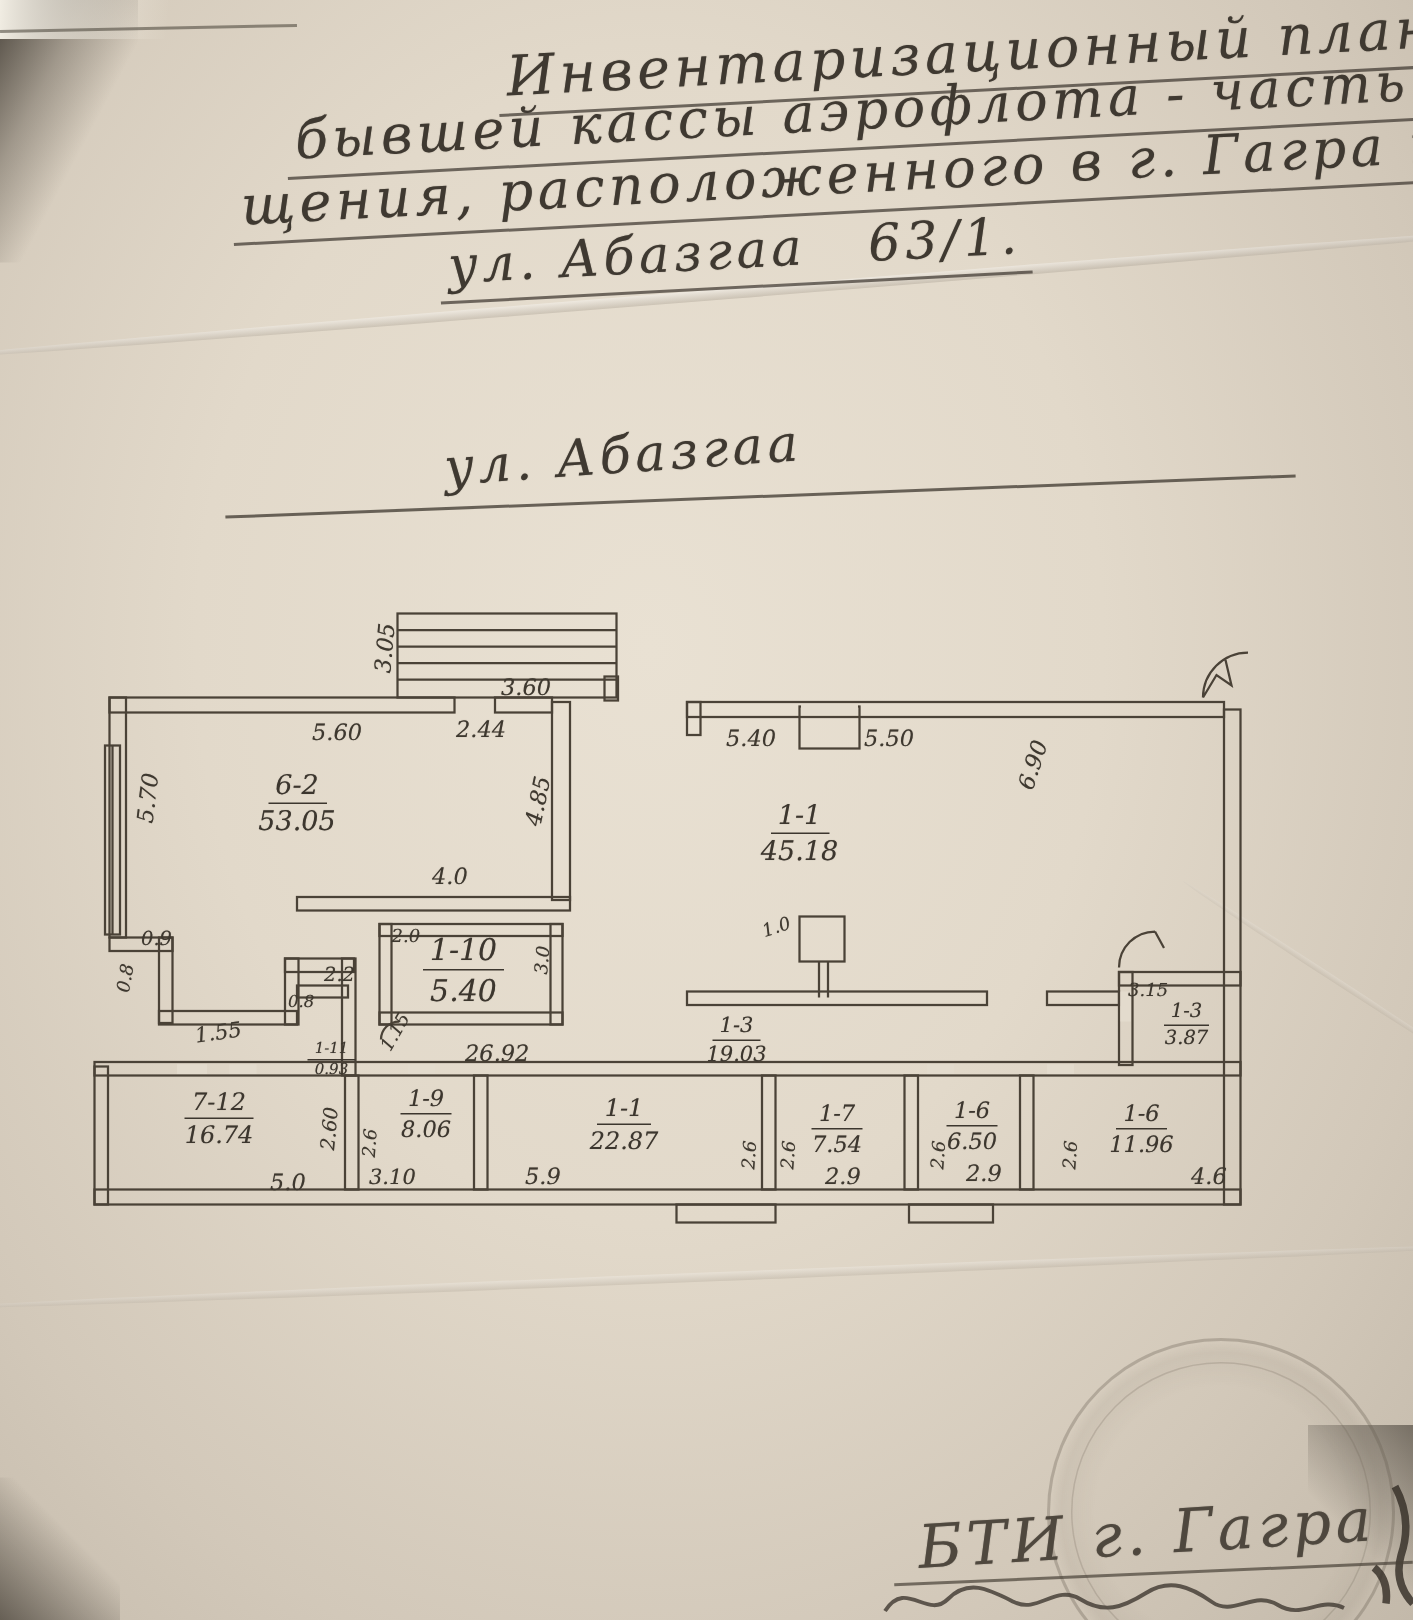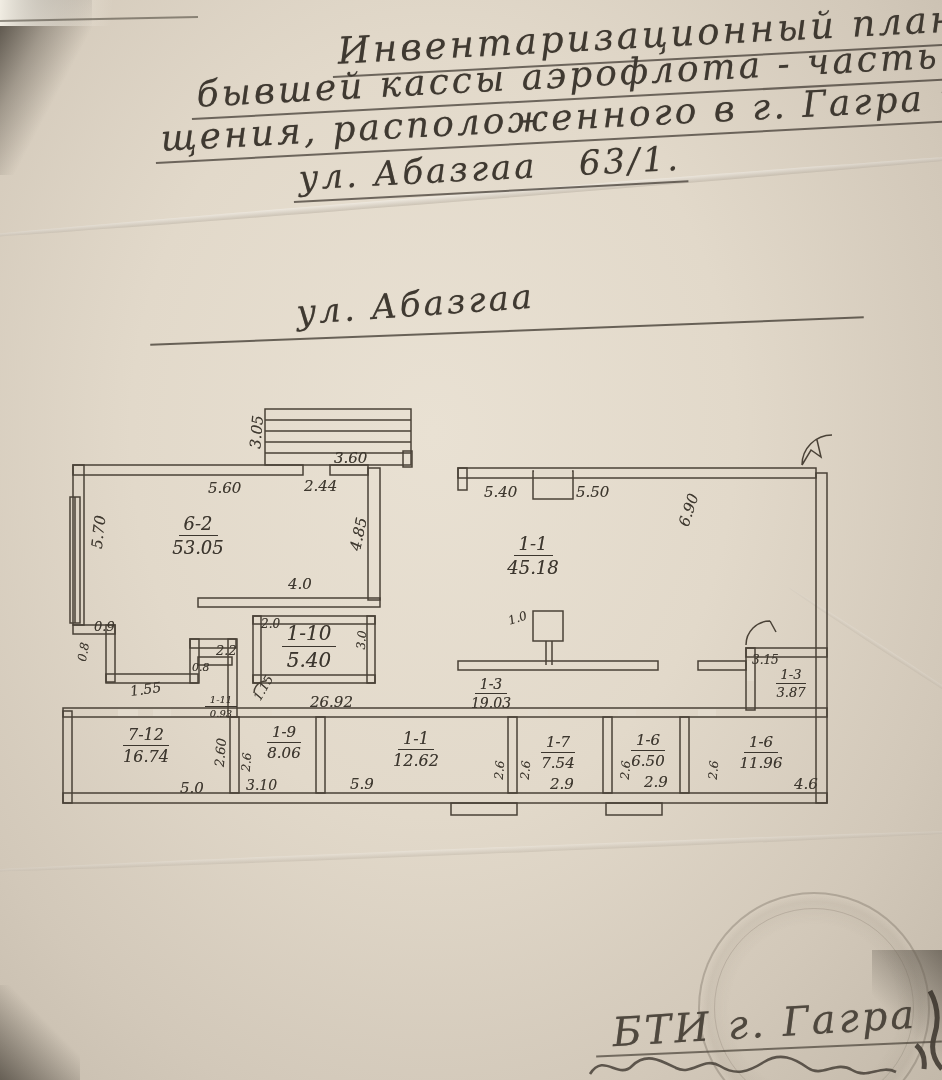--- a/index.html
+++ b/index.html
@@ -200,21 +200,21 @@
     <div class="room" style="left:48px;top:332px;width:80px">
       <span class="room-id">7-12</span>
       <span class="room-area">16.74</span>
     </div>
     <div class="room" style="left:196px;top:330px;width:60px;font-size:15px">
       <span class="room-id">1-9</span>
       <span class="room-area">8.06</span>
     </div>
     <div class="room" style="left:318px;top:336px;width:80px">
       <span class="room-id">1-1</span>
-      <span class="room-area">12.62</span>
+      <span class="room-area">22.87</span>
     </div>
     <div class="room" style="left:468px;top:340px;width:64px;font-size:15px">
       <span class="room-id">1-7</span>
       <span class="room-area">7.54</span>
     </div>
     <div class="room" style="left:560px;top:338px;width:60px;font-size:15px">
       <span class="room-id">1-6</span>
       <span class="room-area">6.50</span>
     </div>
     <div class="room" style="left:668px;top:340px;width:70px;font-size:15px">

